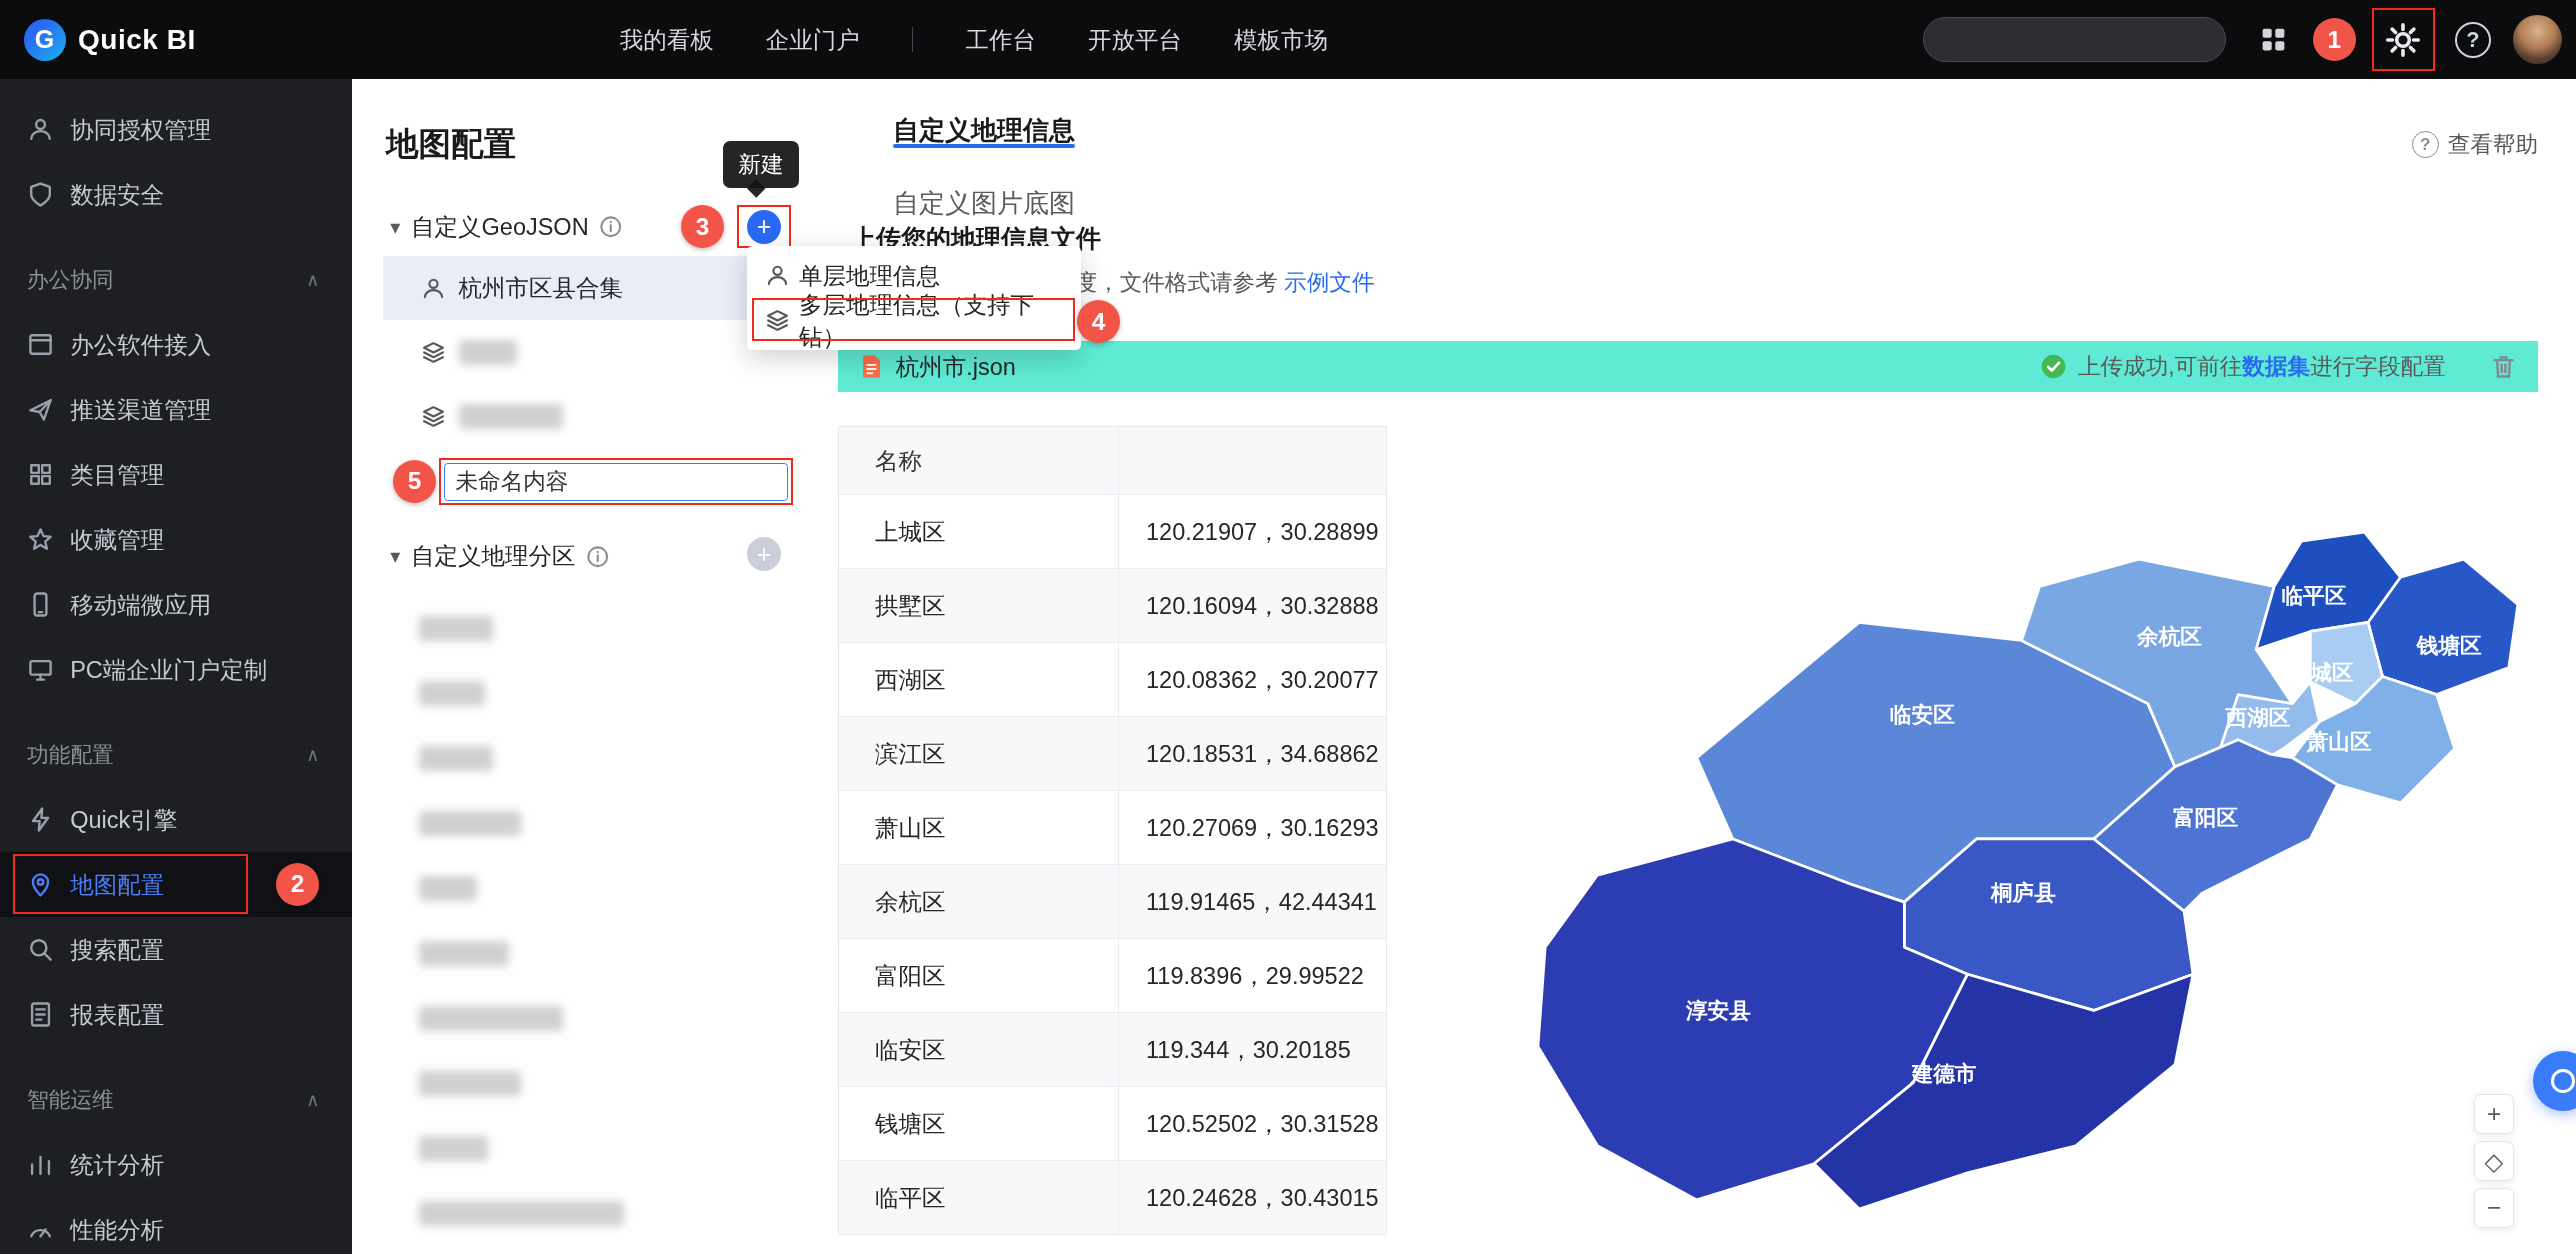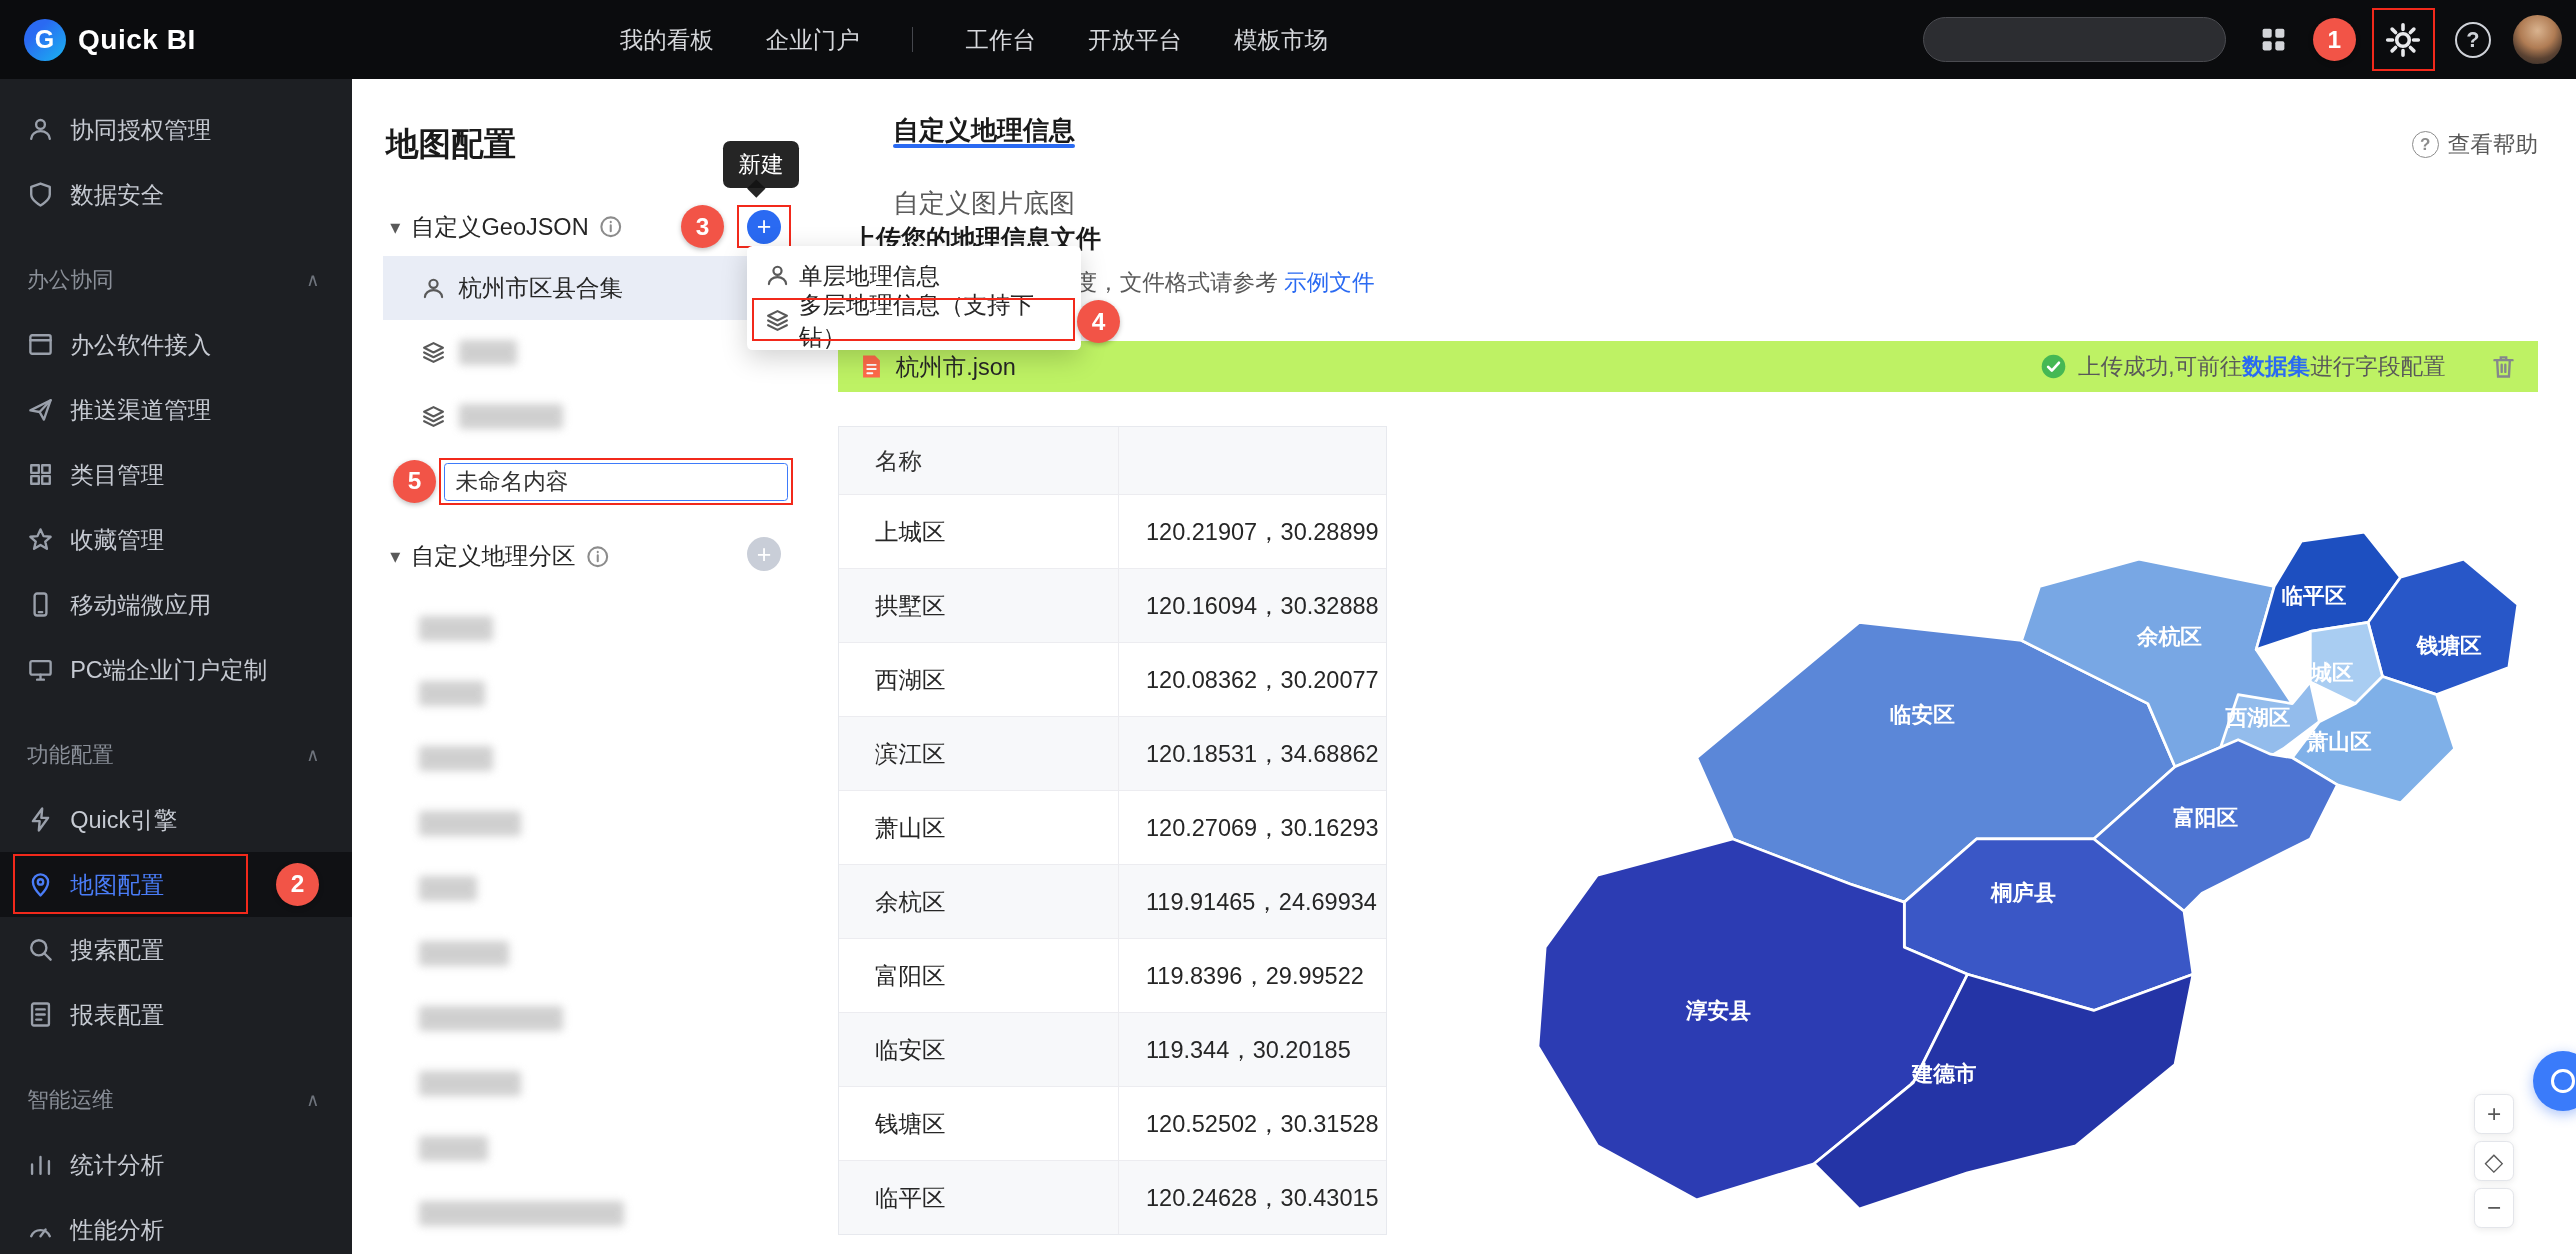--- a/index.html
+++ b/index.html
@@ -91,21 +91,21 @@
           box-shadow:0 7.2px 27px rgba(0,0,0,.18); z-index:30; }
   .menu-item { height:45px; display:flex; align-items:center; gap:9px; padding:0 18px; font-size:23.5px; color:#262626; cursor:pointer; }
   .menu-item svg { width:25px; height:25px; stroke:#595959; fill:none; stroke-width:1.4; stroke-linecap:round; stroke-linejoin:round; flex:none; }
   .menu-redbox { position:absolute; left:4.5px; top:52px; width:323px; height:43px; }
   .menu-badge { position:absolute; left:330px; top:54px; }
 
   
   .up-head { position:absolute; left:499px; top:143px; font-size:25px; font-weight:bold; color:#1a1a1a; }
   .up-desc { position:absolute; left:499px; top:188px; font-size:22.6px; color:#595959; }
   .link { color:#2a6af2; cursor:pointer; }
-  .filebar { position:absolute; left:486px; top:262px; width:1700px; height:51px; background:#bef264; display:flex; align-items:center; padding:0 20px; }
+  .filebar { position:absolute; left:486px; top:262px; width:1700px; height:51px; background:#5eead4; display:flex; align-items:center; padding:0 20px; }
   .file-name { font-size:23.5px; color:#262626; font-weight:500; margin-left:10.8px; }
   .filebar-right { margin-left:auto; display:flex; align-items:center; gap:10.8px; }
   .status-text { font-size:22.6px; color:#595959; }
   .trash { margin-left:32.5px; cursor:pointer; }
 
   
   .gt { position:absolute; left:486px; top:347px; width:549px; border:0.9px solid #e7e9ee; font-size:23.5px; color:#262626; }
   .gt-row { display:flex; height:74px; border-top:0.9px solid #ececf0; align-items:stretch; }
   .gt-row.header { height:67px; border-top:none; background:#f7f8fa; color:#333; }
   .gt-row.alt { background:#f7f8fa; }
@@ -458,21 +458,21 @@
         <div class="gt-row alt">
             <div class="gt-c1">滨江区</div>
             <div class="gt-c2">120.18531，34.68862</div>
           </div>
         <div class="gt-row">
             <div class="gt-c1">萧山区</div>
             <div class="gt-c2">120.27069，30.16293</div>
           </div>
         <div class="gt-row alt">
             <div class="gt-c1">余杭区</div>
-            <div class="gt-c2">119.91465，24.69934</div>
+            <div class="gt-c2">119.91465，42.44341</div>
           </div>
         <div class="gt-row">
             <div class="gt-c1">富阳区</div>
             <div class="gt-c2">119.8396，29.99522</div>
           </div>
         <div class="gt-row alt">
             <div class="gt-c1">临安区</div>
             <div class="gt-c2">119.344，30.20185</div>
           </div>
         <div class="gt-row">

